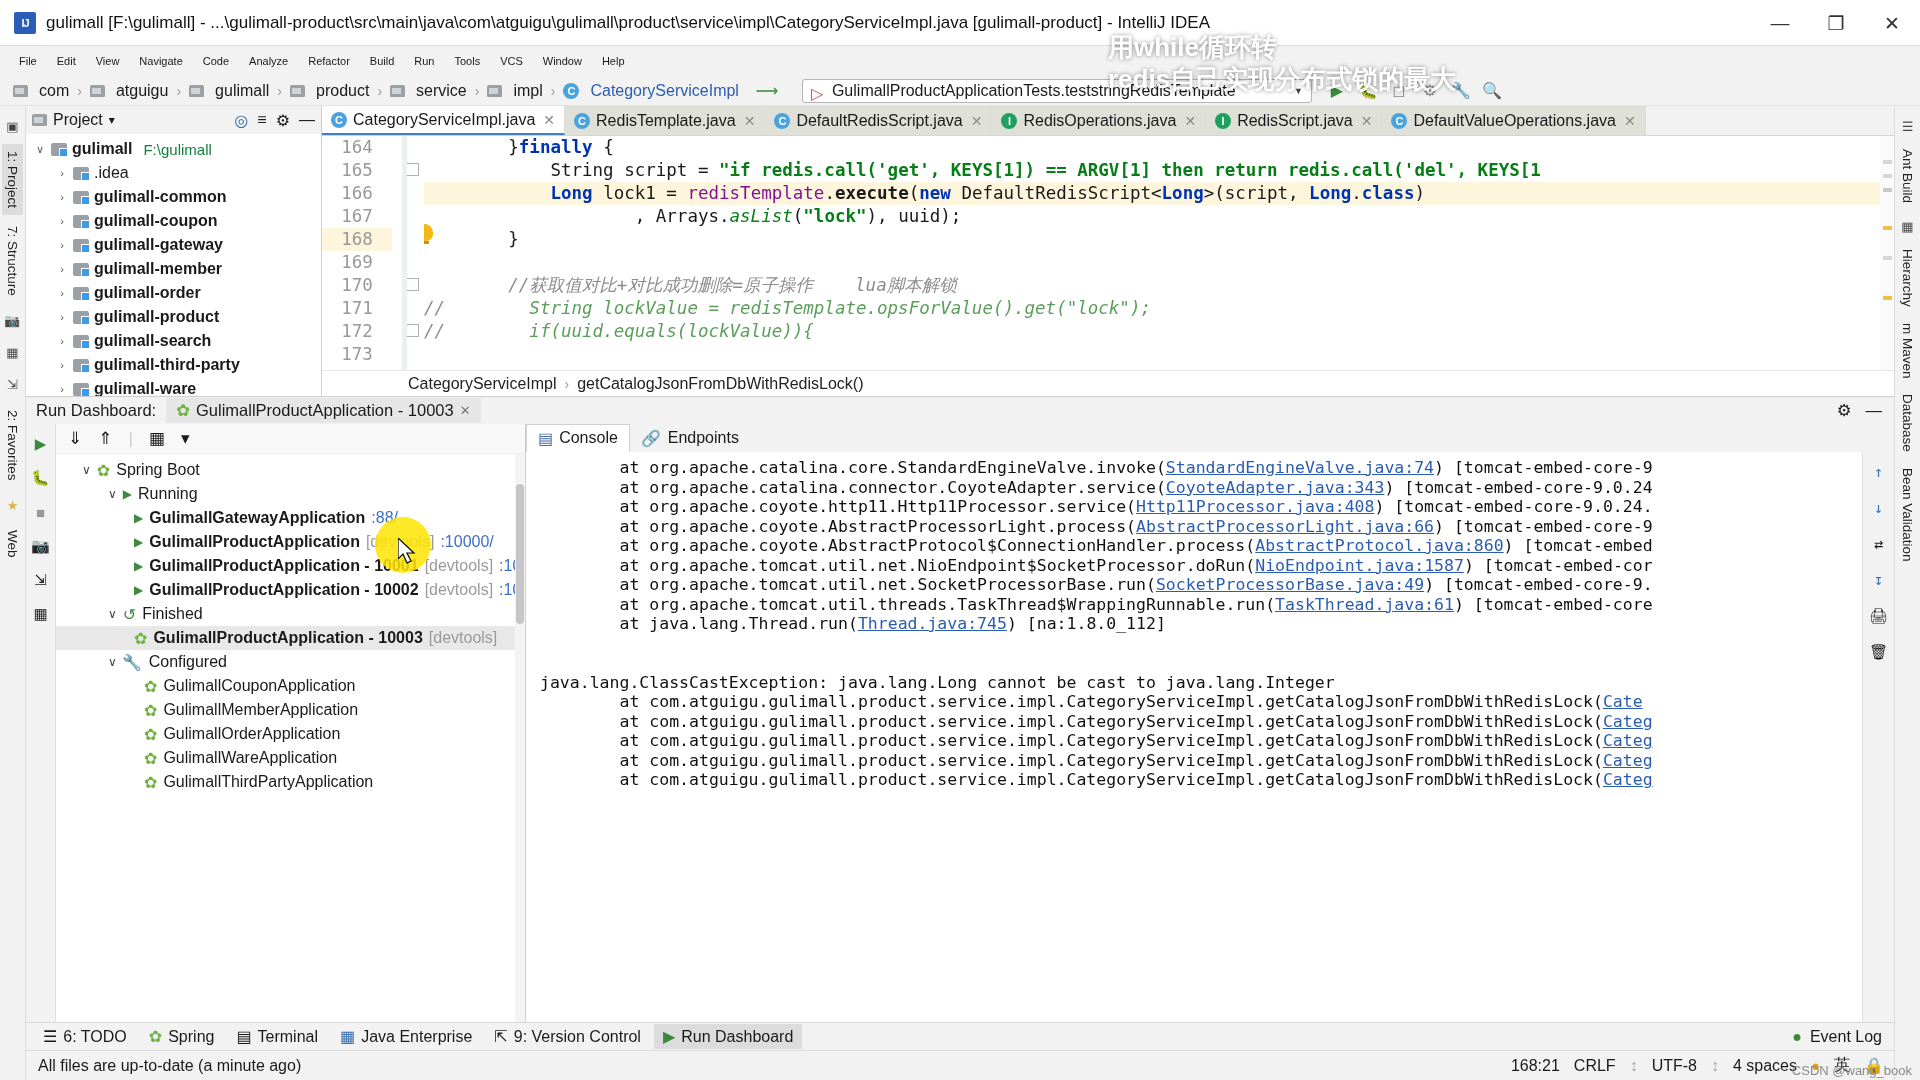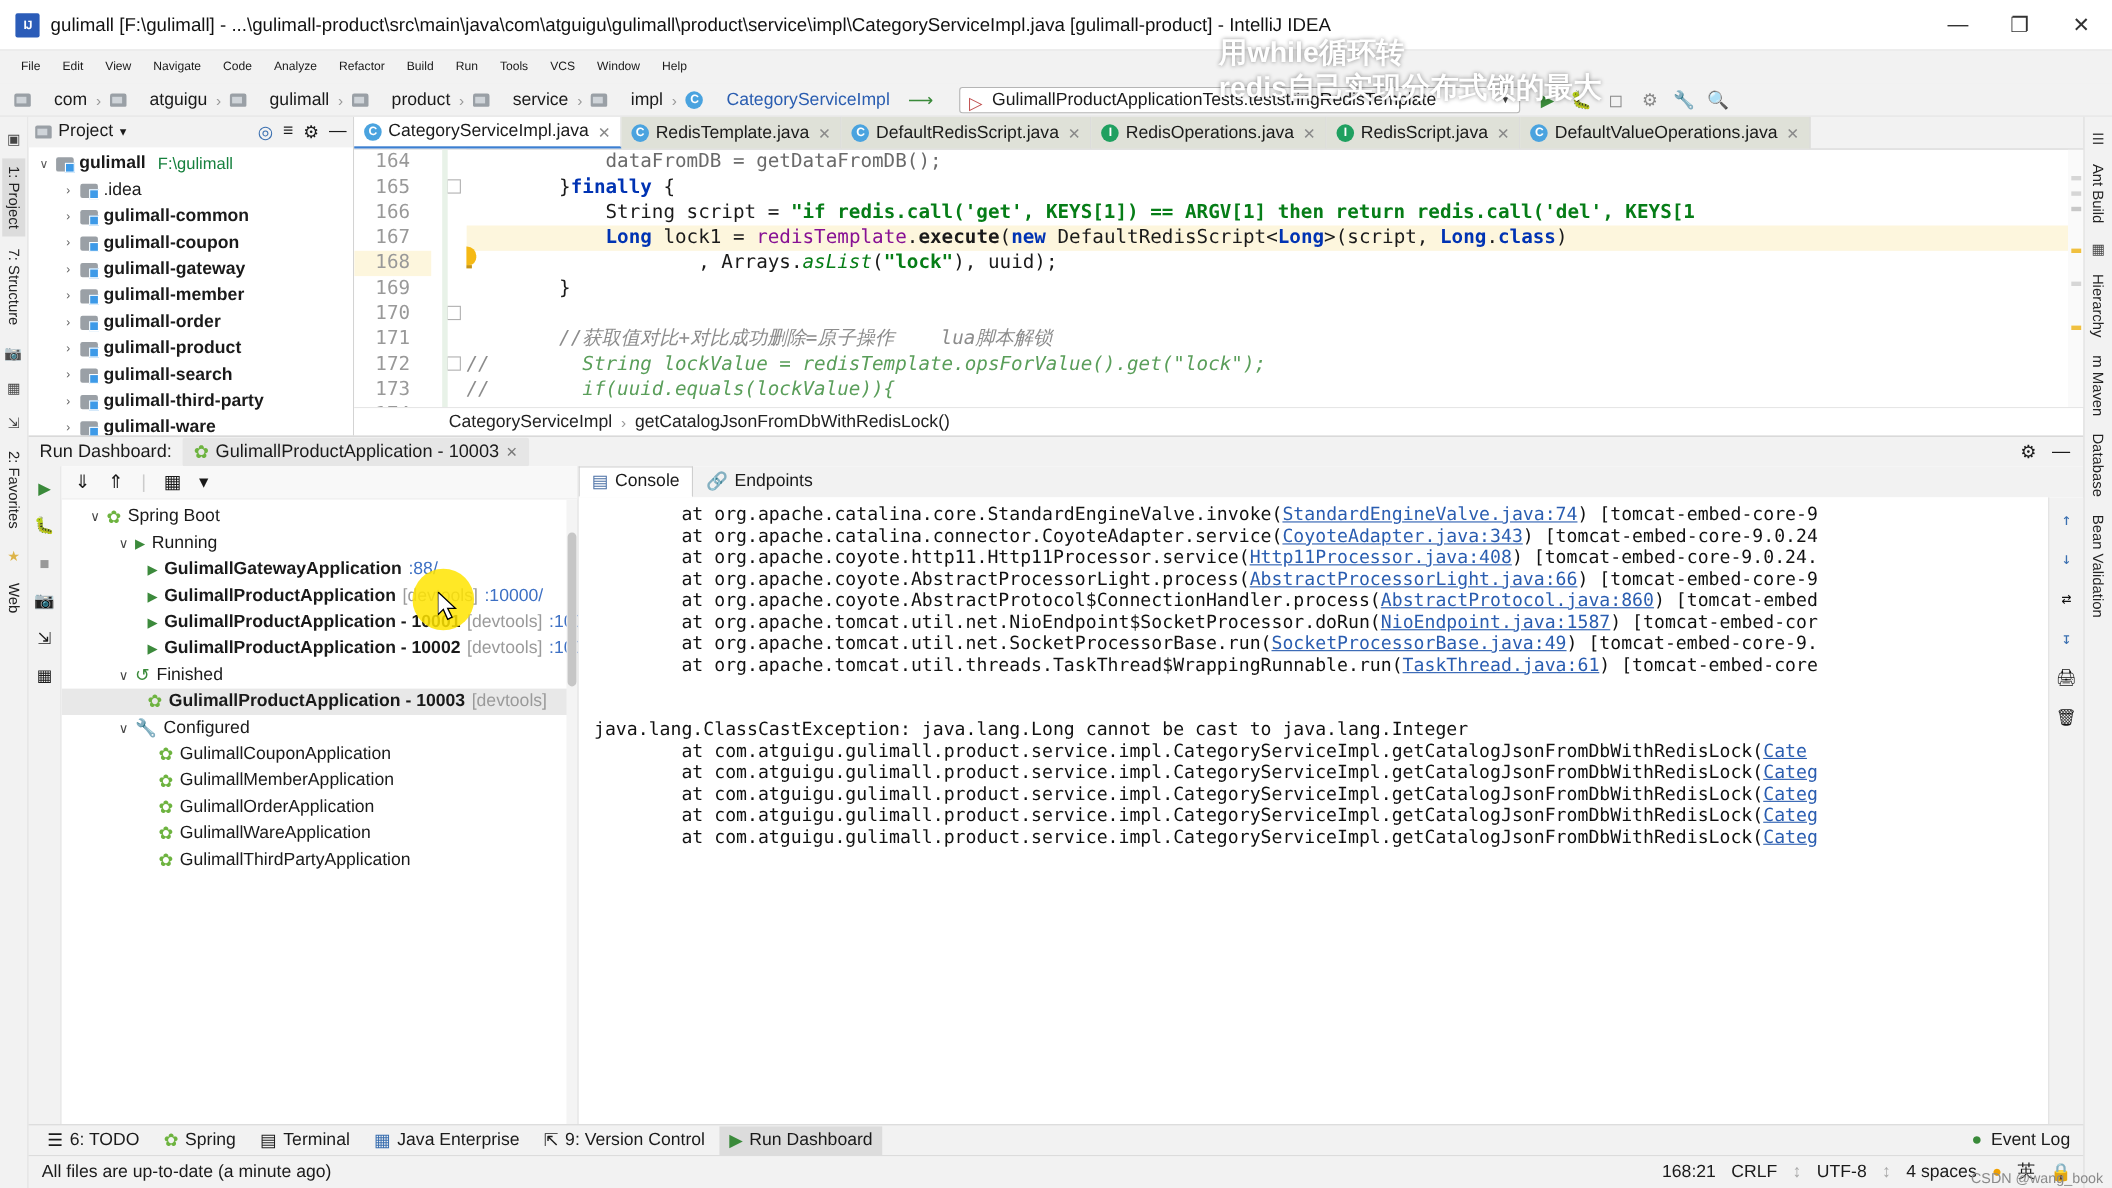--- a/index.html
+++ b/index.html
@@ -19,21 +19,21 @@
     font-size:19px; color:#333; }
 
   
   .menubar { height:30px; background:#f2f2f2; display:flex; align-items:center;
     padding-left:10px; gap:2px; position:relative; }
   .menu-item { padding:3px 9px; font-size:11px; color:#1a1a1a; white-space:nowrap; }
 
   
   .navbar { height:30px; background:#f2f2f2; display:flex; align-items:center;
     padding-left:8px; gap:2px; position:relative; border-bottom:1px solid #e3e3e3; }
-  .crumb { display:flex; align-items:center; gap:21px; padding:2px 5px; font-size:16px; white-space:nowrap;}
+  .crumb { display:flex; align-items:center; gap:11px; padding:2px 5px; font-size:16px; white-space:nowrap;}
   .crumb-sep { color:#999; font-size:14px; padding:0 1px;}
   .folder-ico { width:15px; height:12px; background:#9aa0a6; border-radius:2px 2px 1px 1px; position:relative; display:inline-block;}
   .folder-ico:after { content:""; position:absolute; left:2px; top:3px; width:9px; height:6px; background:#cfd4d9; }
   .cls-ico { width:16px; height:16px; border-radius:50%; background:#4aa3df; color:#fff;
     font-size:11px; display:flex; align-items:center; justify-content:center; font-weight:bold; }
   .crumb.cls { color:#2a5db0; }
   .run-cfg { display:flex; align-items:center; gap:7px; height:24px; background:#fff;
     border:1px solid #b5b5b5; border-radius:3px; padding:0 8px 0 8px; margin-left:22px;
     min-width:510px; font-size:16px; }
   .run-cfg .cfg-ico { width:14px; height:14px; }
@@ -386,21 +386,20 @@
               <div class="gline">173</div>
               <div class="gline">174</div>
             </div>
             <div class="fold">
               <div style="position:absolute;left:4px;top:27px;width:13px;height:13px;border:1px solid #b0b0b0;background:#fff;"></div>
               <div style="position:absolute;left:4px;top:142px;width:13px;height:13px;border:1px solid #b0b0b0;background:#fff;"></div>
               <div style="position:absolute;left:4px;top:188px;width:13px;height:13px;border:1px solid #b0b0b0;background:#fff;"></div>
               <div style="position:absolute;left:0;top:0;width:5px;height:100%;background:#e8f2e8;"></div>
             </div>
             <div class="codecol">
-              <div class="cline" style="color:#6a6a6a;"><span>            dataFromDB = getDataFromDB();</span></div>
               <div class="cline">        }<span class="kw">finally</span> {</div>
               <div class="cline">            String script = <span class="str">"if redis.call('get', KEYS[1]) == ARGV[1] then return redis.call('del', KEYS[1</span></div>
               <div class="cline hl">            <span class="kw">Long</span> lock1 = <span class="fld">redisTemplate</span>.<span style="color:#1a1a1a;font-weight:bold;">execute</span>(<span class="kw">new</span> DefaultRedisScript&lt;<span class="kw">Long</span>&gt;(script, <span class="kw">Long</span>.<span class="kw">class</span>)</div>
               <div class="cline">                    , Arrays.<span class="ital" style="color:#067d17;font-style:italic;">asList</span>(<span class="str">"lock"</span>), uuid);</div>
               <div class="cline">        }</div>
               <div class="cline">&nbsp;</div>
               <div class="cline cmt-i">        //获取值对比+对比成功删除=原子操作    lua脚本解锁</div>
               <div class="cline cmt-i">//        <span style="color:#5a9e5a;">String lockValue = redisTemplate.opsForValue().get("lock");</span></div>
               <div class="cline cmt-i">//        <span style="color:#5a9e5a;">if(uuid.equals(lockValue)){</span></div>
               <div class="bulb" style="left:-8px;top:88px;"></div>
@@ -542,20 +541,21 @@
           </div>
           <div class="console-out">
             <div class="oline">        at org.apache.catalina.core.StandardEngineValve.invoke(<span class="u">StandardEngineValve.java:74</span>) [tomcat-embed-core-9</div>
             <div class="oline">        at org.apache.catalina.connector.CoyoteAdapter.service(<span class="u">CoyoteAdapter.java:343</span>) [tomcat-embed-core-9.0.24</div>
             <div class="oline">        at org.apache.coyote.http11.Http11Processor.service(<span class="u">Http11Processor.java:408</span>) [tomcat-embed-core-9.0.24.</div>
             <div class="oline">        at org.apache.coyote.AbstractProcessorLight.process(<span class="u">AbstractProcessorLight.java:66</span>) [tomcat-embed-core-9</div>
             <div class="oline">        at org.apache.coyote.AbstractProtocol$ConnectionHandler.process(<span class="u">AbstractProtocol.java:860</span>) [tomcat-embed</div>
             <div class="oline">        at org.apache.tomcat.util.net.NioEndpoint$SocketProcessor.doRun(<span class="u">NioEndpoint.java:1587</span>) [tomcat-embed-cor</div>
             <div class="oline">        at org.apache.tomcat.util.net.SocketProcessorBase.run(<span class="u">SocketProcessorBase.java:49</span>) [tomcat-embed-core-9.</div>
             <div class="oline">        at org.apache.tomcat.util.threads.TaskThread$WrappingRunnable.run(<span class="u">TaskThread.java:61</span>) [tomcat-embed-core</div>
+            <div class="oline">        at java.lang.Thread.run(<span class="u">Thread.java:745</span>) [na:1.8.0_112]</div>
             <div class="oline">&nbsp;</div>
             <div class="oline">&nbsp;</div>
             <div class="oline">java.lang.ClassCastException: java.lang.Long cannot be cast to java.lang.Integer</div>
             <div class="oline">        at com.atguigu.gulimall.product.service.impl.CategoryServiceImpl.getCatalogJsonFromDbWithRedisLock(<span class="u">Cate</span></div>
             <div class="oline">        at com.atguigu.gulimall.product.service.impl.CategoryServiceImpl.getCatalogJsonFromDbWithRedisLock(<span class="u">Categ</span></div>
             <div class="oline">        at com.atguigu.gulimall.product.service.impl.CategoryServiceImpl.getCatalogJsonFromDbWithRedisLock(<span class="u">Categ</span></div>
             <div class="oline">        at com.atguigu.gulimall.product.service.impl.CategoryServiceImpl.getCatalogJsonFromDbWithRedisLock(<span class="u">Categ</span></div>
             <div class="oline">        at com.atguigu.gulimall.product.service.impl.CategoryServiceImpl.getCatalogJsonFromDbWithRedisLock(<span class="u">Categ</span></div>
 
             <div class="cons-rail">

